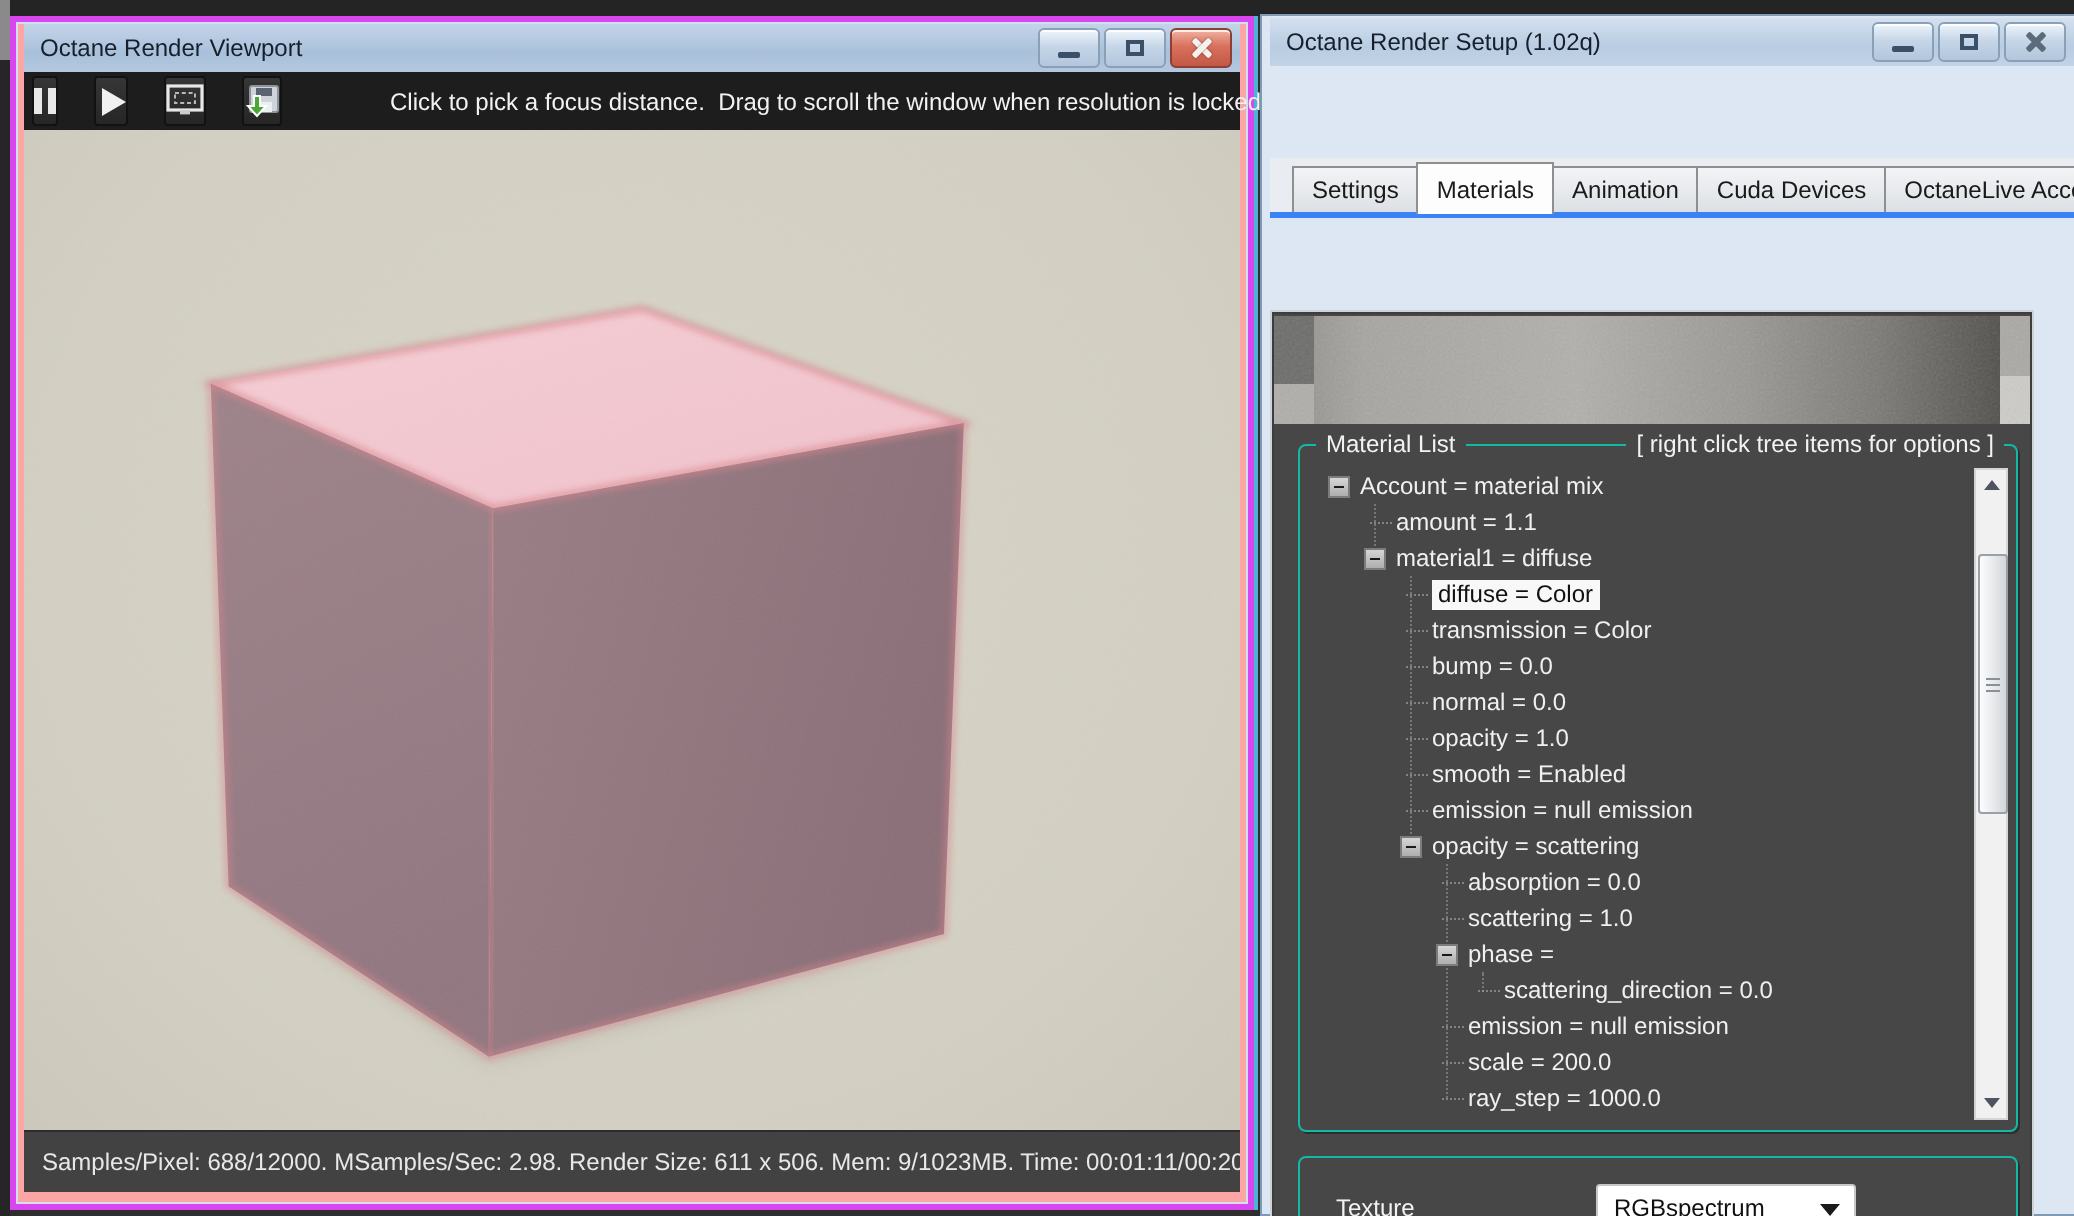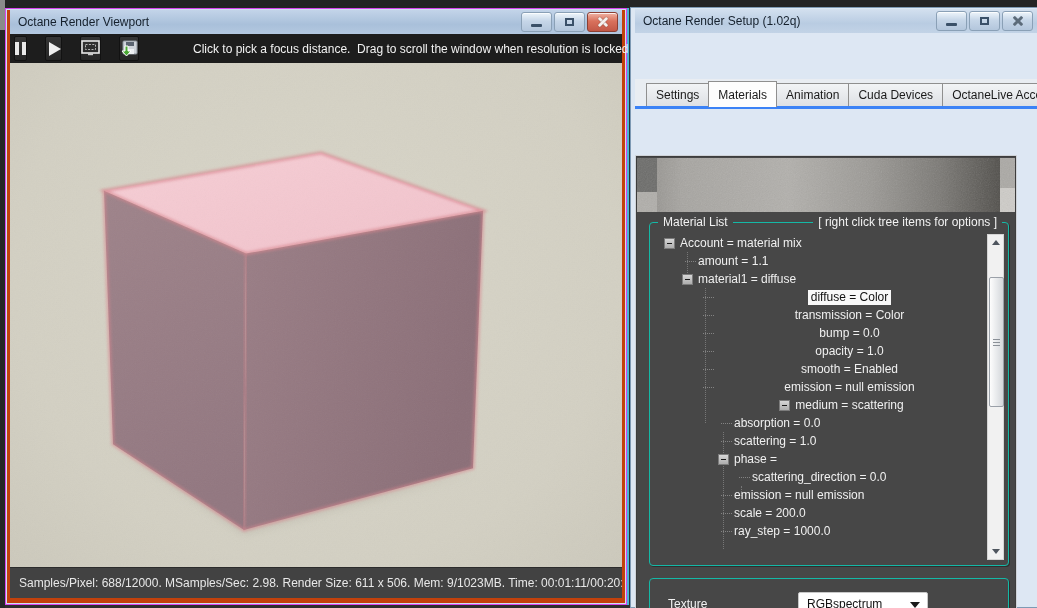--- a/index.html
+++ b/index.html
@@ -39,21 +39,21 @@
     content:"";position:absolute;left:50%;top:50%;width:12px;height:3px;border-radius:1px;
     background:#f6f1ee;transform:translate(-50%,-50%) rotate(45deg);
     box-shadow:0 0 1px rgba(60,20,10,.7);
   }
   .glyph-x::after{transform:translate(-50%,-50%) rotate(-45deg);}
   .glyph-x.gray::before,.glyph-x.gray::after{background:#5c6b7a;box-shadow:none;height:3px;}
 
   
   .viewport-window{
     position:absolute;left:5px;top:8px;width:622px;height:597px;
-    background:#c2410c;border:1px solid #d946ef;
+    background:#fca5a5;border:3px solid #d946ef;
     box-shadow:inset 0 0 0 1px #cfe0f0, 2px 0 0 #49b4d6;
     display:flex;flex-direction:column;box-sizing:border-box;
     padding:1px 4px 6px 4px;
   }
   .vp-toolbar{
     height:29px;background:#1d1d1d;display:flex;align-items:center;gap:18px;
     padding:0 4px;flex:0 0 auto;
   }
   .tb-btn{
     width:25px;height:25px;background:linear-gradient(#363636,#262626);
@@ -125,21 +125,21 @@
   }
   .gb-legend{position:absolute;top:-8px;left:8px;right:6px;display:flex;justify-content:space-between;pointer-events:none;}
   .gb-legend span{background:#474747;color:#f2f2f2;font-size:12px;padding:0 5px;line-height:15px;white-space:nowrap;}
 
   .material-box{height:342px;}
   .material-tree{
     position:absolute;left:4px;top:11px;right:25px;bottom:4px;overflow:hidden;
     font-size:12px;color:#f0f0f0;
   }
   .tree-row{height:18px;display:flex;align-items:center;position:relative;white-space:nowrap;}
-  .lvl0{padding-left:10px;} .lvl1{padding-left:28px;} .lvl2{padding-left:46px;justify-content:center;}
+  .lvl0{padding-left:10px;} .lvl1{padding-left:28px;} .lvl2{padding-left:46px;}
   .lvl3{padding-left:64px;} .lvl4{padding-left:82px;}
   .expander{
     width:11px;height:11px;box-sizing:border-box;margin-right:5px;flex:0 0 auto;
     background:linear-gradient(#d6d6d6,#aeaeae);border:1px solid #7c7c7c;position:relative;
   }
   .expander::after{content:"";position:absolute;left:2px;top:4px;width:5px;height:1px;background:#1a1a1a;}
   .spacer{width:16px;flex:0 0 auto;}
   .tree-label{line-height:15px;}
   .tree-label.selected{background:#f8f8f8;color:#111;padding:0 3px;}
   .tree-row.leaf::before{
@@ -344,33 +344,37 @@
             <div class="tree-row lvl2 leaf">
               <span class="spacer"></span>
               <span class="tree-label">transmission = Color</span>
             </div>
             <div class="tree-row lvl2 leaf">
               <span class="spacer"></span>
               <span class="tree-label">bump = 0.0</span>
             </div>
             <div class="tree-row lvl2 leaf">
               <span class="spacer"></span>
+              <span class="tree-label">normal = 0.0</span>
+            </div>
+            <div class="tree-row lvl2 leaf">
+              <span class="spacer"></span>
               <span class="tree-label">opacity = 1.0</span>
             </div>
             <div class="tree-row lvl2 leaf">
               <span class="spacer"></span>
               <span class="tree-label">smooth = Enabled</span>
             </div>
             <div class="tree-row lvl2 leaf">
               <span class="spacer"></span>
               <span class="tree-label">emission = null emission</span>
             </div>
             <div class="tree-row lvl2">
               <span class="expander"></span>
-              <span class="tree-label">medium = scattering</span>
+              <span class="tree-label">opacity = scattering</span>
             </div>
             <div class="tree-row lvl3 leaf">
               <span class="spacer"></span>
               <span class="tree-label">absorption = 0.0</span>
             </div>
             <div class="tree-row lvl3 leaf">
               <span class="spacer"></span>
               <span class="tree-label">scattering = 1.0</span>
             </div>
             <div class="tree-row lvl3">

